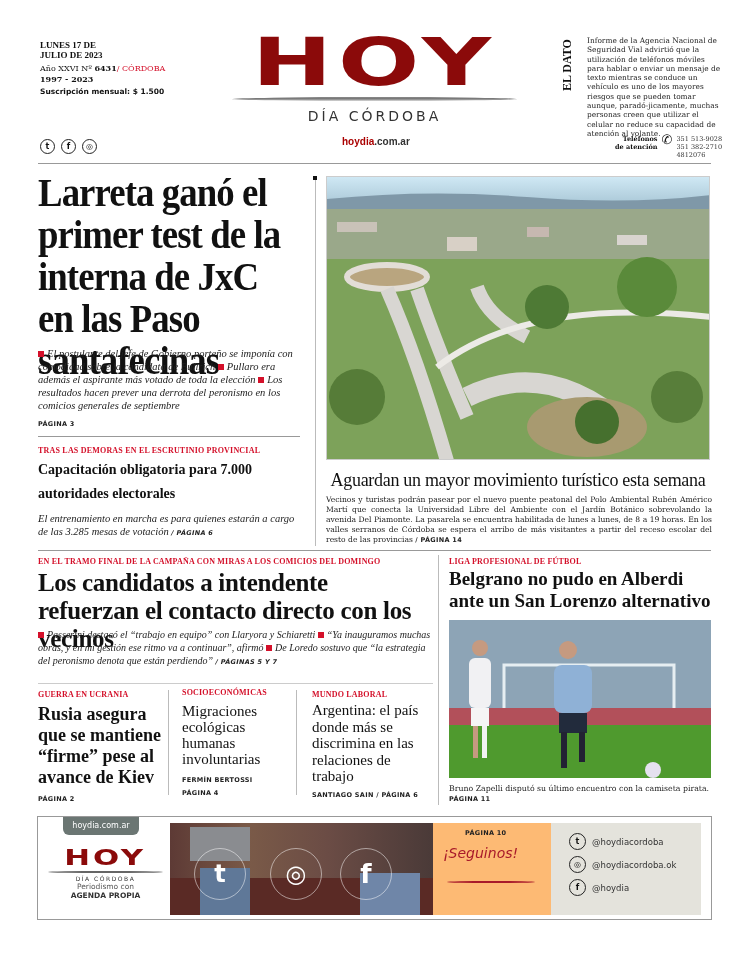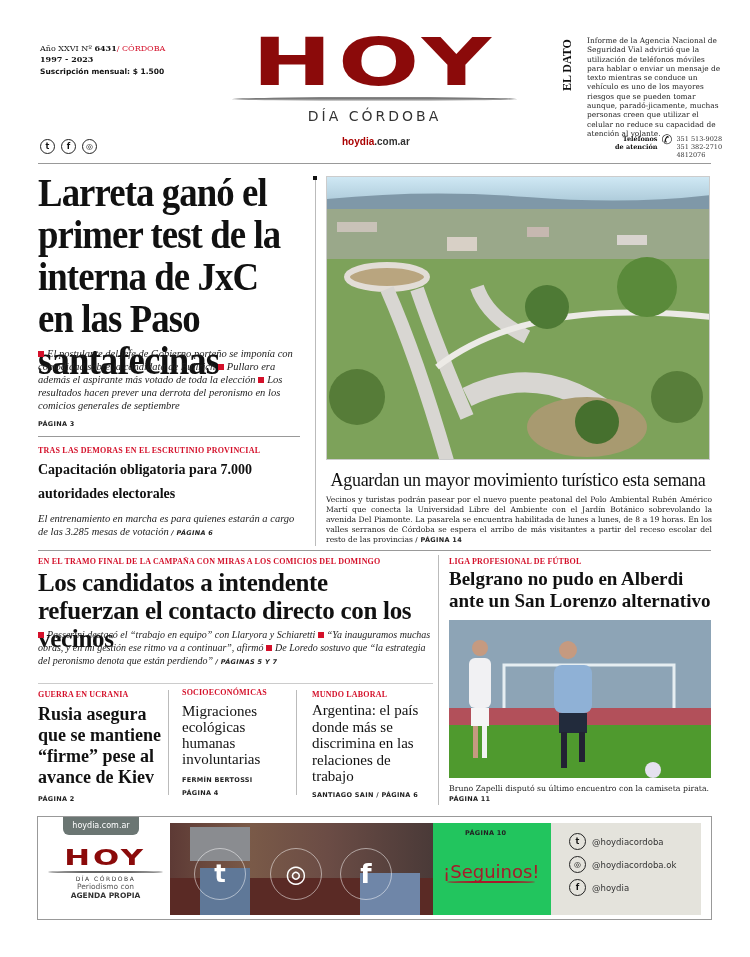--- a/index.html
+++ b/index.html
@@ -39,20 +39,24 @@
 .photo2{left:449px;top:620px;width:262px;height:158px;overflow:hidden}
 .cap{font-size:7.8px;line-height:10px;color:#222}
 .vline{width:1px;background:#999}
 
 .footer{left:37px;top:816px;width:675px;height:104px;border:1px solid #999;background:#fff}
 </style>
 </head>
 <body>
 
 <div class="abs hdr-left">
+  <div class="hdr-date">
+    <div>LUNES 17 DE</div>
+    <div>JULIO DE 2023</div>
+  </div>
   <div class="row">
     <span>Año XXVI Nº </span><b>6431</b><span class="red">/ CÓRDOBA</span>
   </div>
   <div style="font-weight:bold">1997 - 2023</div>
   <div class="row" style="font-weight:bold;font-family:'DejaVu Sans',sans-serif;font-size:7.5px">Suscripción mensual: $ 1.500</div>
 </div>
 <div class="abs social-small">
   <div class="circ">t</div>
   <div class="circ">f</div>
   <div class="circ">◎</div>
@@ -201,23 +205,23 @@
   </div>
   <div class="abs" style="left:132px;top:6px;width:263px;height:92px;background:linear-gradient(90deg,#5d3a35,#7a5a48 30%,#6b4c45 60%,#4a3a38);overflow:hidden">
     <div class="abs" style="left:0;top:55px;width:263px;height:37px;background:#5a2a25"></div>
     <div class="abs" style="left:30px;top:45px;width:50px;height:47px;background:#5f7898"></div>
     <div class="abs" style="left:190px;top:50px;width:60px;height:42px;background:#6f86a8"></div>
     <div class="abs" style="left:20px;top:4px;width:60px;height:34px;background:#8a8c90"></div>
     <div class="abs circ" style="left:24px;top:25px;width:52px;height:52px;border:1px solid rgba(255,255,255,.5);color:#fff;font-size:24px">t</div>
     <div class="abs circ" style="left:100px;top:25px;width:52px;height:52px;border:1px solid rgba(255,255,255,.5);color:#fff;font-size:24px">◎</div>
     <div class="abs circ" style="left:170px;top:25px;width:52px;height:52px;border:1px solid rgba(255,255,255,.5);color:#fff;font-size:26px">f</div>
   </div>
-  <div class="abs" style="left:395px;top:6px;width:118px;height:92px;background:#22c55e">
+  <div class="abs" style="left:395px;top:6px;width:118px;height:92px;background:#fdba74">
     <div class="abs pag" style="left:32px;top:6px">PÁGINA 10</div>
-    <div class="abs" style="left:10px;top:38px;font-family:'DejaVu Sans',sans-serif;font-size:18px;color:#a81a2a;">¡Seguinos!</div>
+    <div class="abs" style="left:10px;top:22px;font-family:'DejaVu Sans',sans-serif;font-size:14px;color:#a81a2a;font-style:italic">¡Seguinos!</div>
     <div class="abs" style="left:14px;top:58px;width:88px;height:2px;background:#a81a2a;border-radius:50%"></div>
   </div>
   <div class="abs" style="left:513px;top:6px;width:150px;height:92px;background:#e4e3dc;padding:10px 0 0 18px">
     <div style="display:flex;align-items:center;gap:6px;margin-bottom:6px">
       <div class="circ" style="width:17px;height:17px">t</div>
       <span style="font-family:'DejaVu Sans',sans-serif;font-size:8.5px;color:#333">@hoydiacordoba</span>
     </div>
     <div style="display:flex;align-items:center;gap:6px;margin-bottom:6px">
       <div class="circ" style="width:17px;height:17px">◎</div>
       <span style="font-family:'DejaVu Sans',sans-serif;font-size:8.5px;color:#333">@hoydiacordoba.ok</span>

